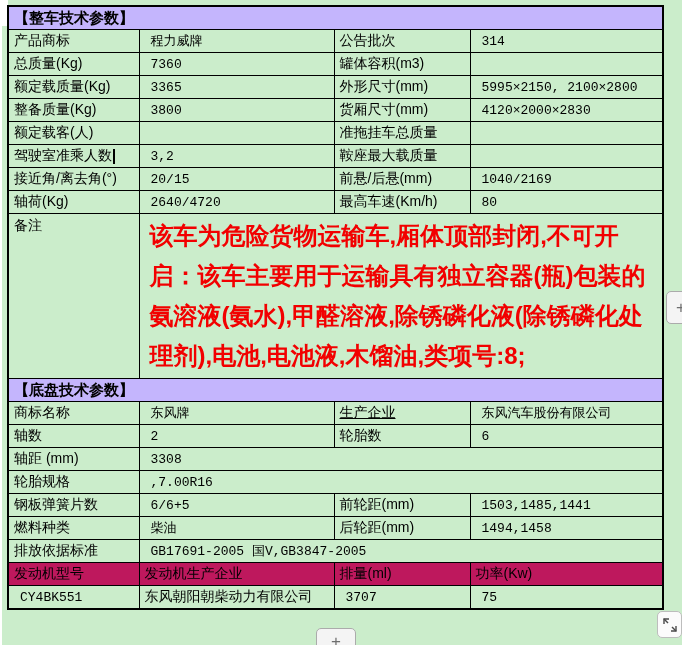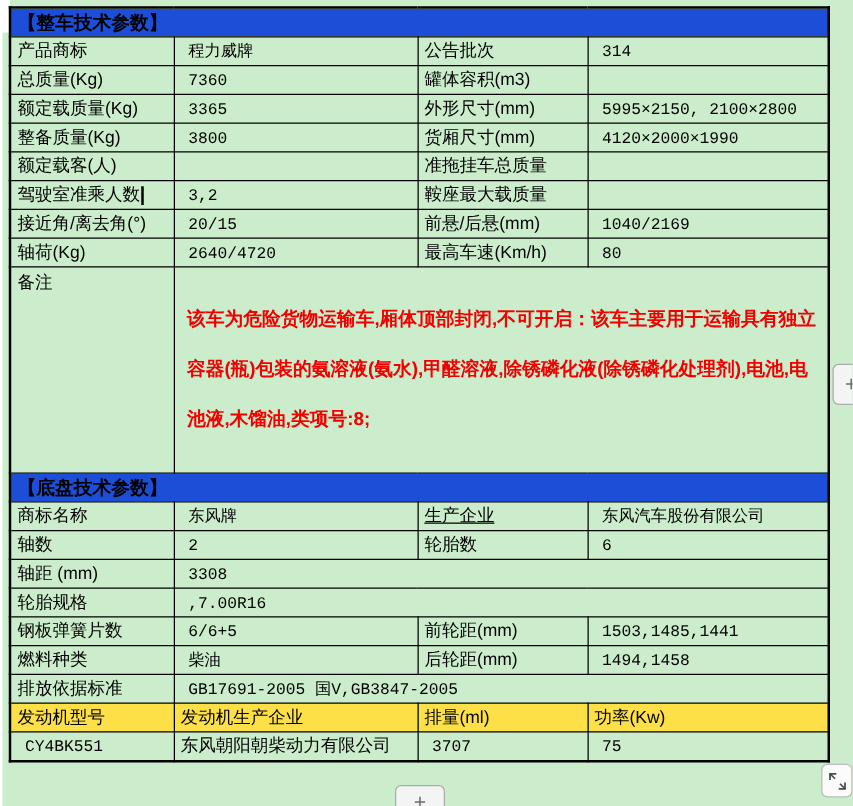--- a/index.html
+++ b/index.html
@@ -22,30 +22,30 @@
     height:22px;
     padding:0 2px 0 5px;
     font-size:14px;
     color:#000;
     overflow:hidden;
     white-space:nowrap;
     vertical-align:middle;
   }
   td.val{padding-left:11px;font-family:"Liberation Mono","Liberation Sans",monospace;font-size:13px;}
   tr.section-hdr td{
-    background:#1d4ed8;
+    background:#c4b5fd;
     font-weight:bold;
     font-size:15px;
   }
-  tr.engine-hdr td{background:#fde047;}
+  tr.engine-hdr td{background:#be185d;}
   td.remark-cell{
     white-space:normal;
     color:#f20000;
     font-weight:bold;
-    font-size:15px;
+    font-size:24px;
     line-height:40px;
     padding:2px 6px 2px 10px;
     vertical-align:middle;
     font-family:"Liberation Sans","DejaVu Sans",sans-serif;
   }
   td.remark-label{vertical-align:top;padding-top:3px;}
   tr.remark-row td{height:160px;}
   .underline{text-decoration:underline;}
   .caret{
     display:inline-block;width:2px;height:15px;background:#000;
@@ -108,21 +108,21 @@
   <tr>
     <td>额定载质量(Kg)</td>
     <td class="val">3365</td>
     <td>外形尺寸(mm)</td>
     <td class="val">5995×2150, 2100×2800</td>
   </tr>
   <tr>
     <td>整备质量(Kg)</td>
     <td class="val">3800</td>
     <td>货厢尺寸(mm)</td>
-    <td class="val">4120×2000×1990</td>
+    <td class="val">4120×2000×2830</td>
   </tr>
   <tr>
     <td>额定载客(人)</td>
     <td class="val"></td>
     <td>准拖挂车总质量</td>
     <td class="val"></td>
   </tr>
   <tr>
     <td><span>驾驶室准乘人数</span><span class="caret"></span></td>
     <td class="val">3,2</td>

